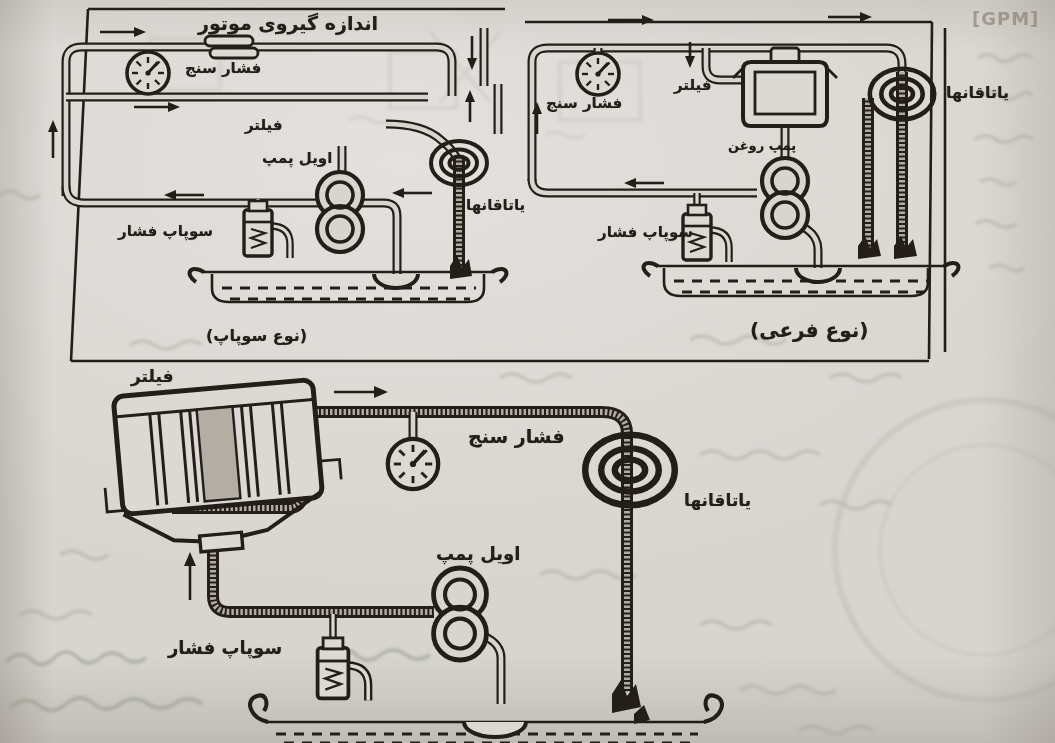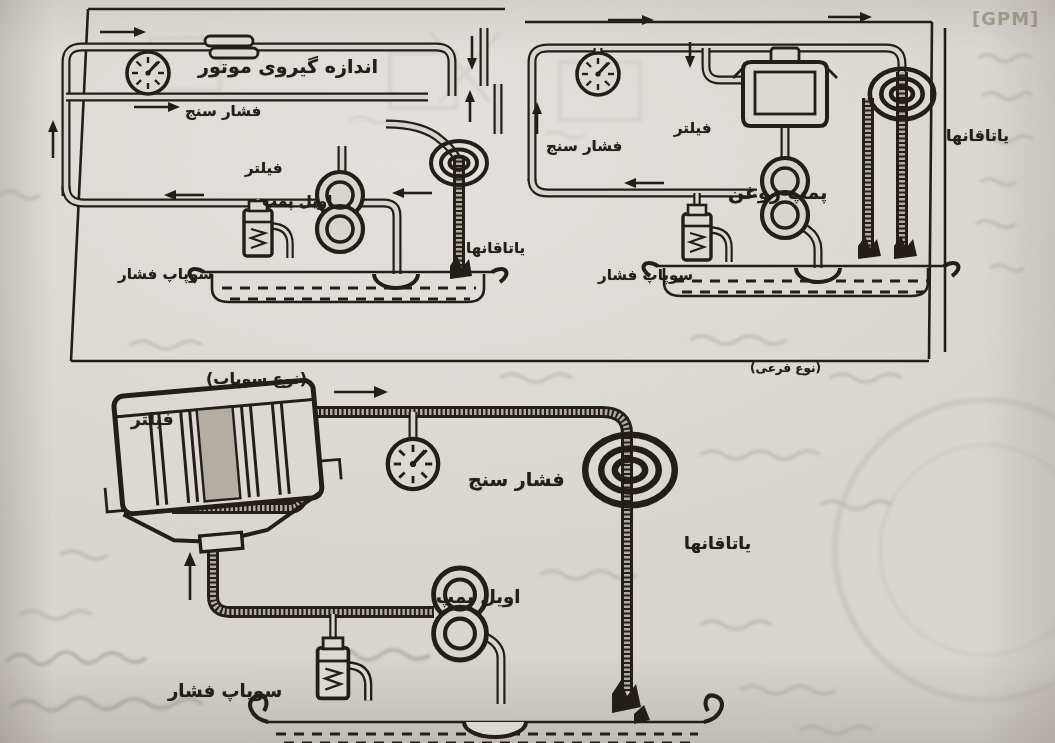--- a/index.html
+++ b/index.html
@@ -8,21 +8,21 @@
     font-family:"DejaVu Sans",sans-serif;
     background:
       radial-gradient(120% 95% at 38% 22%, rgba(255,255,255,0.28), rgba(255,255,255,0) 62%),
       linear-gradient(to right, rgba(80,70,58,0.20), rgba(80,70,58,0) 5%, rgba(80,70,58,0) 93%, rgba(80,70,58,0.14)),
       linear-gradient(to bottom, rgba(80,70,58,0.10), rgba(80,70,58,0) 7%, rgba(80,70,58,0) 88%, rgba(80,70,58,0.18)),
       #d8d5d0;
   }
   svg{position:absolute;left:0;top:0;}
   .lbl{
     position:absolute;direction:rtl;white-space:nowrap;color:#241e18;font-weight:700;
-    text-shadow:0 0 0.8px rgba(36,30,24,0.55);line-height:1.1;margin-top:43px;
+    text-shadow:0 0 0.8px rgba(36,30,24,0.55);line-height:1.1;
   }
   .ghost{
     position:absolute;color:rgba(122,111,92,0.55);font-weight:700;
     filter:blur(0.5px);letter-spacing:1px;white-space:nowrap;
   }
   .pw{stroke:#241e18;stroke-width:9;fill:none;stroke-linejoin:round;stroke-linecap:butt}
   .pi{stroke:#d8d5d0;stroke-width:4.6;fill:none;stroke-linejoin:round;stroke-linecap:butt}
   .pw2{stroke:#241e18;stroke-width:7.5;fill:none;stroke-linejoin:round}
   .pi2{stroke:#dcd9d4;stroke-width:3.2;fill:none;stroke-linejoin:round}
   .ps{stroke:#241e18;stroke-width:12;fill:none;stroke-linejoin:round}
@@ -296,24 +296,24 @@
 <div class="lbl" style="left:198px;top:13px;font-size:19px">اندازه گیروی موتور</div>
 <div class="lbl" style="left:185px;top:60px;font-size:15px">فشار سنج</div>
 <div class="lbl" style="left:245px;top:117px;font-size:15px">فیلتر</div>
 <div class="lbl" style="left:262px;top:150px;font-size:15px">اویل پمپ</div>
 <div class="lbl" style="left:118px;top:223px;font-size:15px">سوپاپ فشار</div>
 <div class="lbl" style="left:466px;top:197px;font-size:15px">یاتاقانها</div>
 <div class="lbl" style="left:206px;top:327px;font-size:16px">(نوع سوپاپ)</div>
 
 <div class="lbl" style="left:546px;top:95px;font-size:15px">فشار سنج</div>
 <div class="lbl" style="left:674px;top:77px;font-size:15px">فیلتر</div>
-<div class="lbl" style="left:728px;top:139px;font-size:19px">پمپ روغن</div>
+<div class="lbl" style="left:728px;top:139px;font-size:13px">پمپ روغن</div>
 <div class="lbl" style="left:598px;top:224px;font-size:15px">سوپاپ فشار</div>
 <div class="lbl" style="left:946px;top:84px;font-size:16px">یاتاقانها</div>
-<div class="lbl" style="left:750px;top:319px;font-size:12px">(نوع فرعی)</div>
+<div class="lbl" style="left:750px;top:319px;font-size:20px">(نوع فرعی)</div>
 
 <div class="lbl" style="left:131px;top:367px;font-size:17px">فیلتر</div>
 <div class="lbl" style="left:468px;top:426px;font-size:19px">فشار سنج</div>
 <div class="lbl" style="left:684px;top:491px;font-size:17px">یاتاقانها</div>
 <div class="lbl" style="left:436px;top:544px;font-size:18px">اویل پمپ</div>
 <div class="lbl" style="left:168px;top:638px;font-size:18px">سوپاپ فشار</div>
 
 <div class="ghost" style="left:972px;top:8px;font-size:18px">[GPM]</div>
 
 </div>

